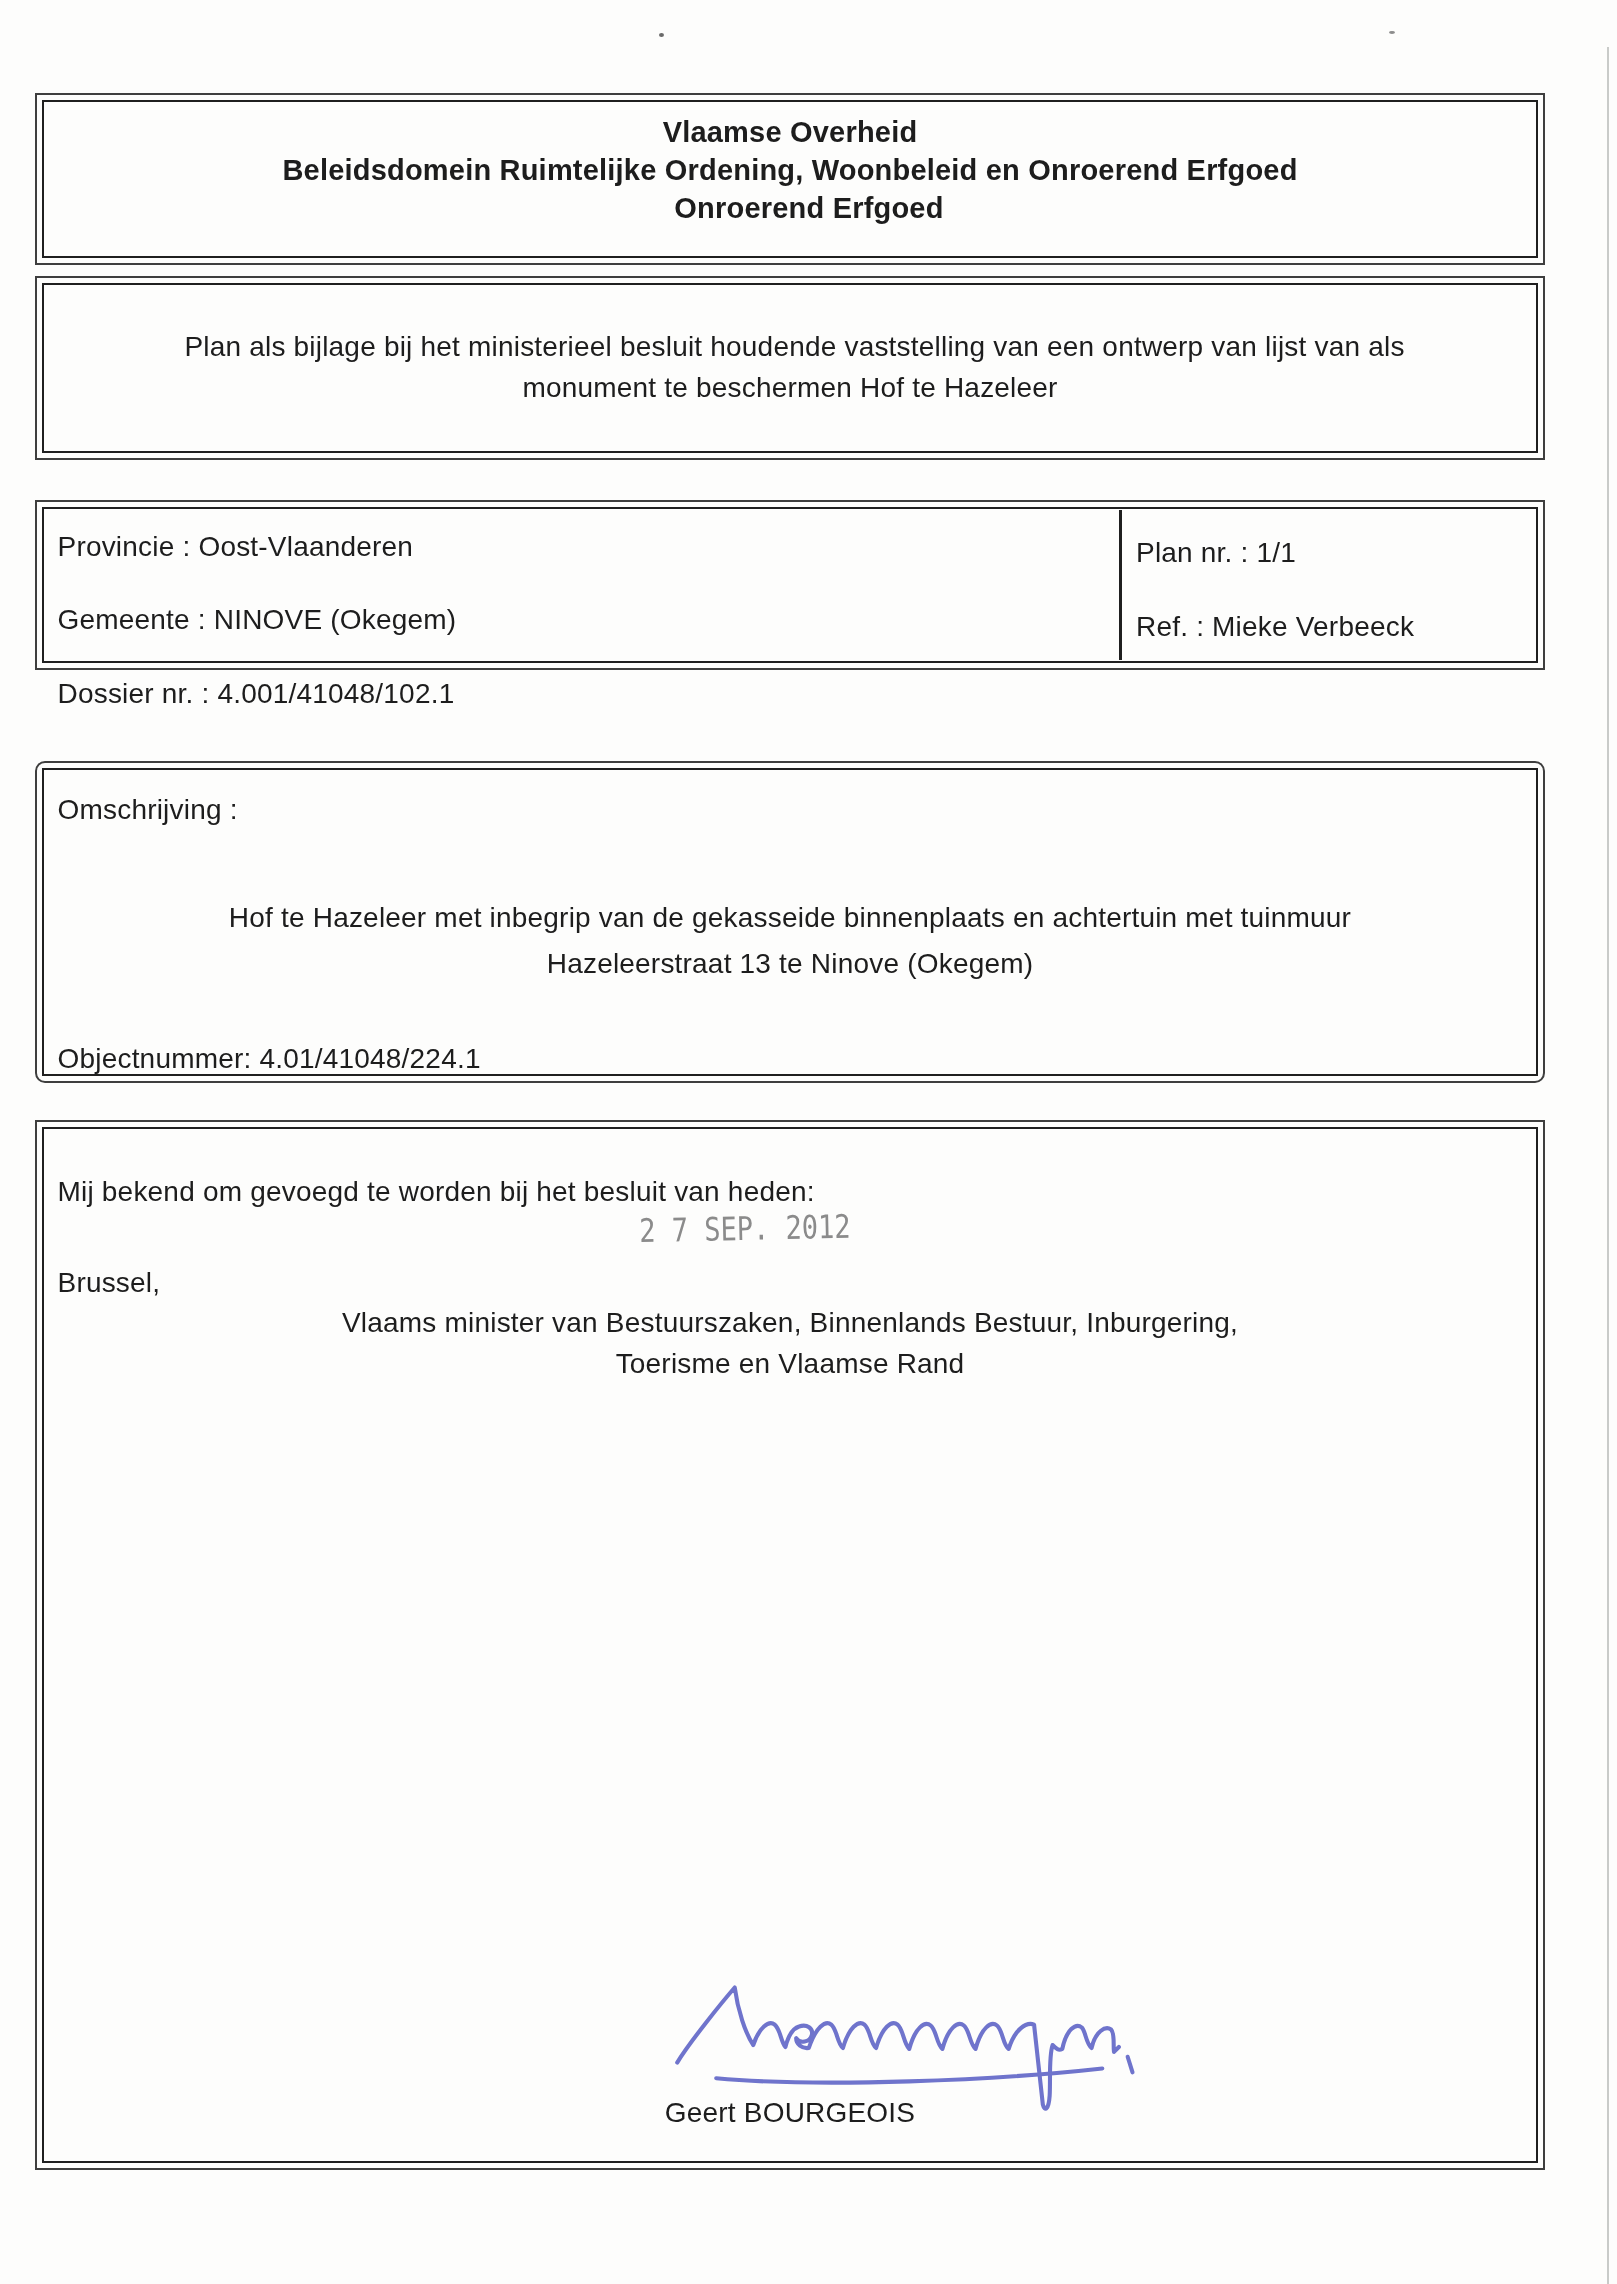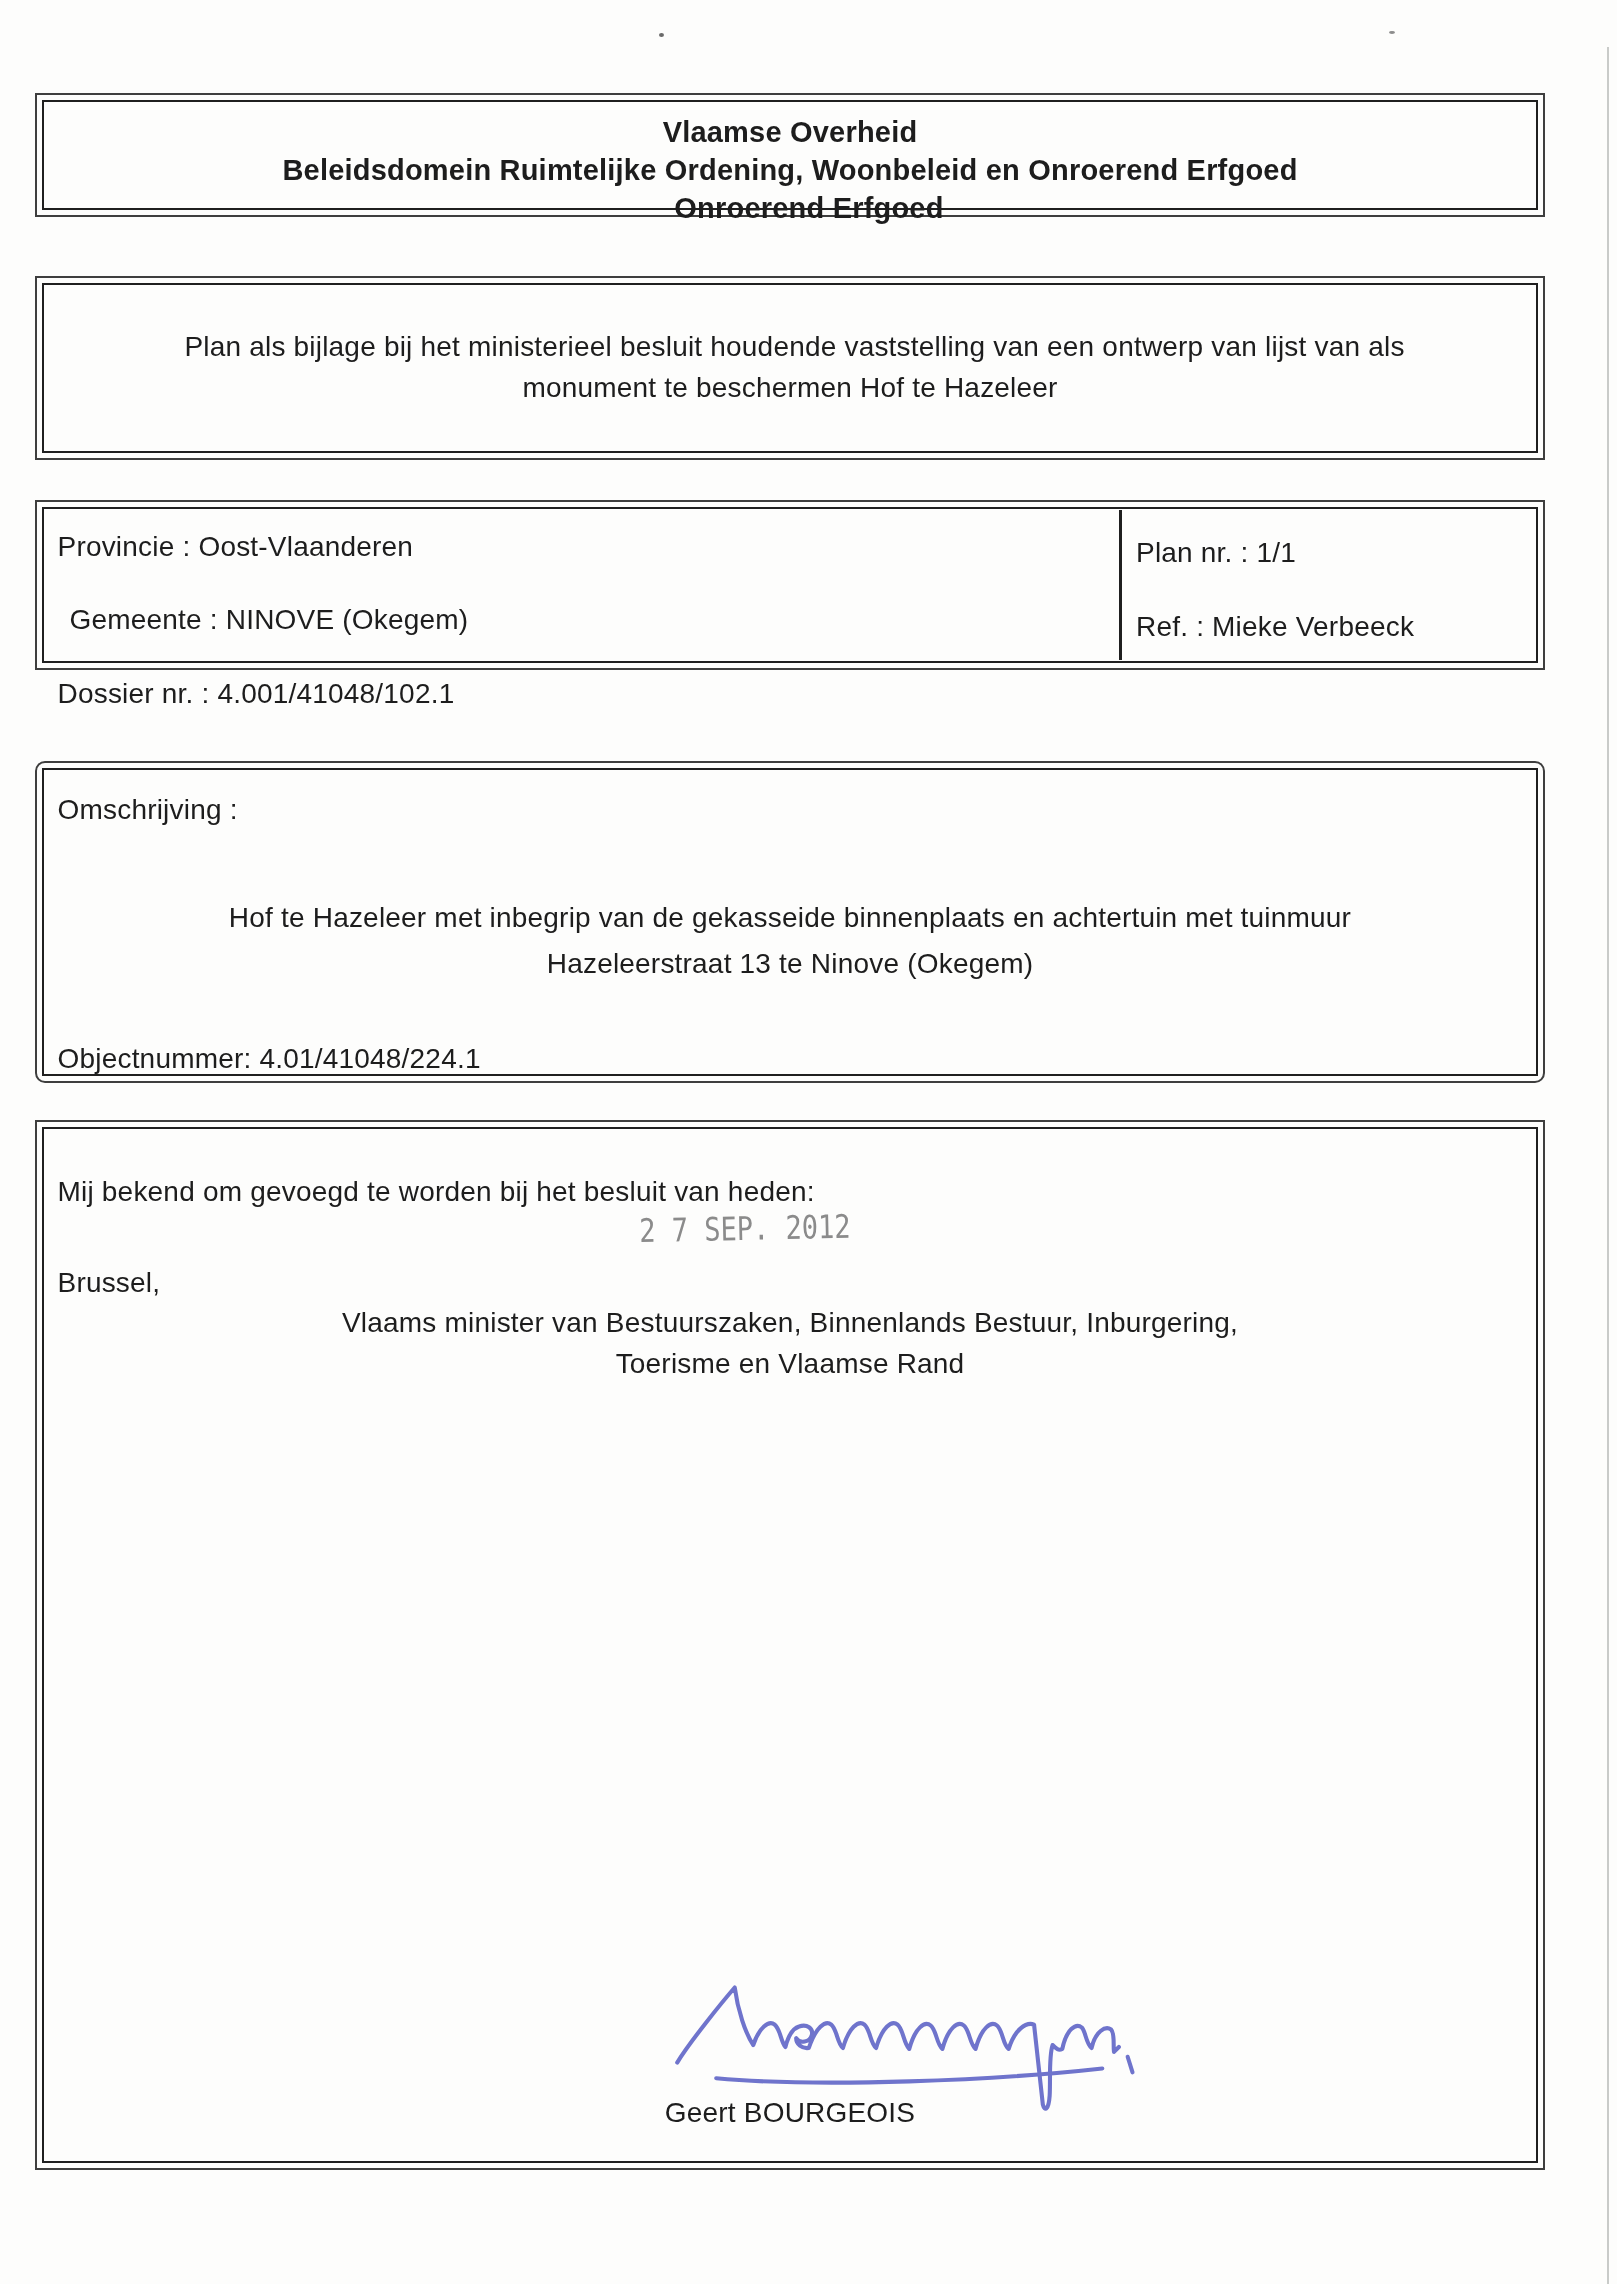--- a/index.html
+++ b/index.html
@@ -82,38 +82,38 @@
 </head>
 <body>
 
 <div class="page">
 
   <div class="page-edge"></div>
   <div class="speck" style="left:659px; top:33px; width:4.9px; height:3.9px;"></div>
   <div class="speck" style="left:1389px; top:31px; width:5.9px; height:2.9px; background:#8d8d8d;"></div>
   <div class="speck" style="left:1097px; top:414px; width:3.9px; height:2.9px; background:#9a9a9a;"></div>
 
-  <div class="dbox" style="top:93px; height:124px;">
+  <div class="dbox" style="top:93px; height:172px;">
     <div class="inner"></div>
     <div class="txt center bold-header" style="top:17.6px;">Vlaamse Overheid</div>
     <div class="txt center bold-header" style="top:56px;">Beleidsdomein Ruimtelijke Ordening, Woonbeleid en Onroerend Erfgoed</div>
     <div class="txt center bold-header" style="top:94px;margin-left:38px;">Onroerend Erfgoed</div>
   </div>
 
   <div class="dbox" style="top:276px; height:184px;">
     <div class="inner"></div>
     <div class="txt center" style="top:51px;padding-left:9px;">Plan als bijlage bij het ministerieel besluit houdende vaststelling van een ontwerp van lijst van als</div>
     <div class="txt center" style="top:92px;">monument te beschermen Hof te Hazeleer</div>
   </div>
 
   <div class="dbox" style="top:500px; height:170px;">
     <div class="inner"></div>
     <div style="position:absolute; left:1082px; top:7.8px; bottom:7.8px; width:2.9px; background:#1f1f1f;"></div>
     <div class="txt" style="left:20.5px; top:27px;">Provincie : Oost-Vlaanderen</div>
-    <div class="txt" style="left:20.5px; top:100px;margin-left:12px;">Gemeente : NINOVE (Okegem)</div>
+    <div class="txt" style="left:20.5px; top:100px;">Gemeente : NINOVE (Okegem)</div>
     <div class="txt" style="left:20.5px; top:174px;">Dossier nr. : 4.001/41048/102.1</div>
     <div class="txt" style="left:1099px; top:33px;">Plan nr. :  1/1</div>
     <div class="txt" style="left:1099px; top:107px;">Ref. : Mieke Verbeeck</div>
   </div>
 
   <div class="dbox" style="top:761px; height:322px;border-radius:10px;">
     <div class="inner"></div>
     <div class="txt" style="left:20.5px; top:29px;">Omschrijving :</div>
     <div class="txt center" style="top:137px;">Hof te Hazeleer met inbegrip van de gekasseide binnenplaats en achtertuin met tuinmuur</div>
     <div class="txt center" style="top:183px;">Hazeleerstraat 13 te Ninove (Okegem)</div>

